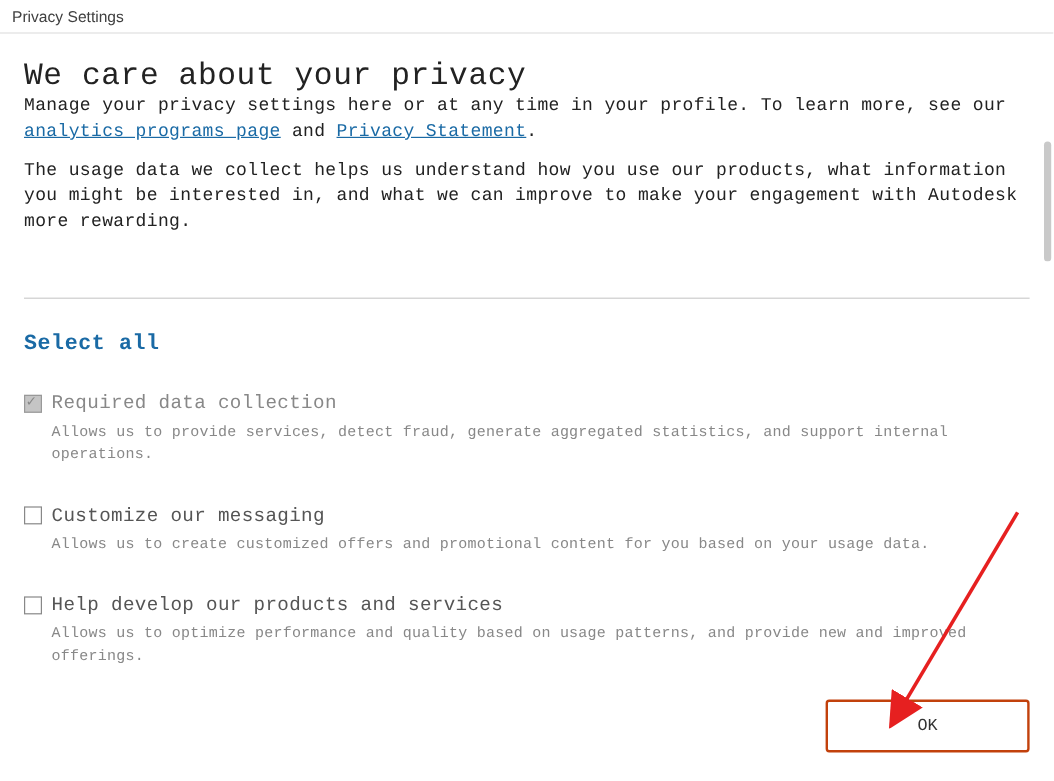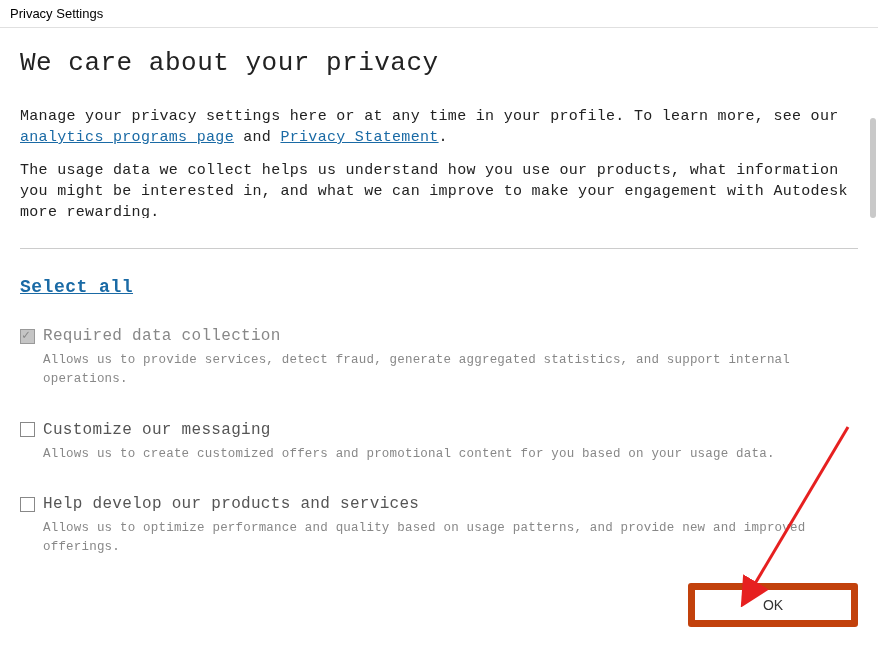--- a/index.html
+++ b/index.html
@@ -11,39 +11,38 @@
       font-family: "Courier New", Courier, monospace;
       background: #ffffff;
       width: 878px;
       height: 651px;
       overflow: hidden;
       position: relative;
     }
     .window-title {
       font-family: "Segoe UI", Tahoma, sans-serif;
       font-size: 13px;
-      color: #000000;
+      color: #404040;
       padding: 6px 10px;
       border-bottom: 1px solid #e0e0e0;
     }
     .content-wrapper {
       position: relative;
       height: calc(100% - 32px);
     }
     .scroll-area {
       padding: 20px 20px 0 20px;
       height: 190px;
       position: relative;
       overflow: hidden;
     }
     .heading {
       font-size: 26px;
       color: #222;
       font-weight: normal;
-      margin-bottom: 28px;
       letter-spacing: 0.5px;
     }
     .paragraph {
       font-size: 15px;
       color: #222;
       line-height: 1.4;
       margin-bottom: 12px;
       letter-spacing: 0.3px;
     }
     .link {
@@ -65,21 +64,20 @@
       border: none;
       border-top: 1px solid #ccc;
       margin-top: 30px;
     }
     .select-all {
       display: inline-block;
       margin: 28px 36px 30px 20px;
       font-size: 18px;
       font-weight: bold;
       color: #1a6aa5;
-      text-decoration: underline;
       cursor: pointer;
       letter-spacing: 0.5px;
     }
     .option-block {
       padding: 0 20px;
       margin-bottom: 32px;
     }
     .option-header {
       display: flex;
       align-items: center;
@@ -122,24 +120,24 @@
       margin-left: 23px;
       line-height: 1.5;
       letter-spacing: 0.2px;
     }
     .ok-button {
       position: absolute;
       bottom: 20px;
       right: 20px;
       width: 170px;
       height: 44px;
-      border: 7px solid #c2410c;
+      border: 2px solid #c2410c;
       background: #fff;
       border-radius: 3px;
-      font-family: Liberation Sans, sans-serif;
+      font-family: Liberation Mono, monospace;
       font-size: 14px;
       color: #333;
       cursor: pointer;
       display: flex;
       align-items: center;
       justify-content: center;
     }
     .arrow {
       position: absolute;
       bottom: 40px;

